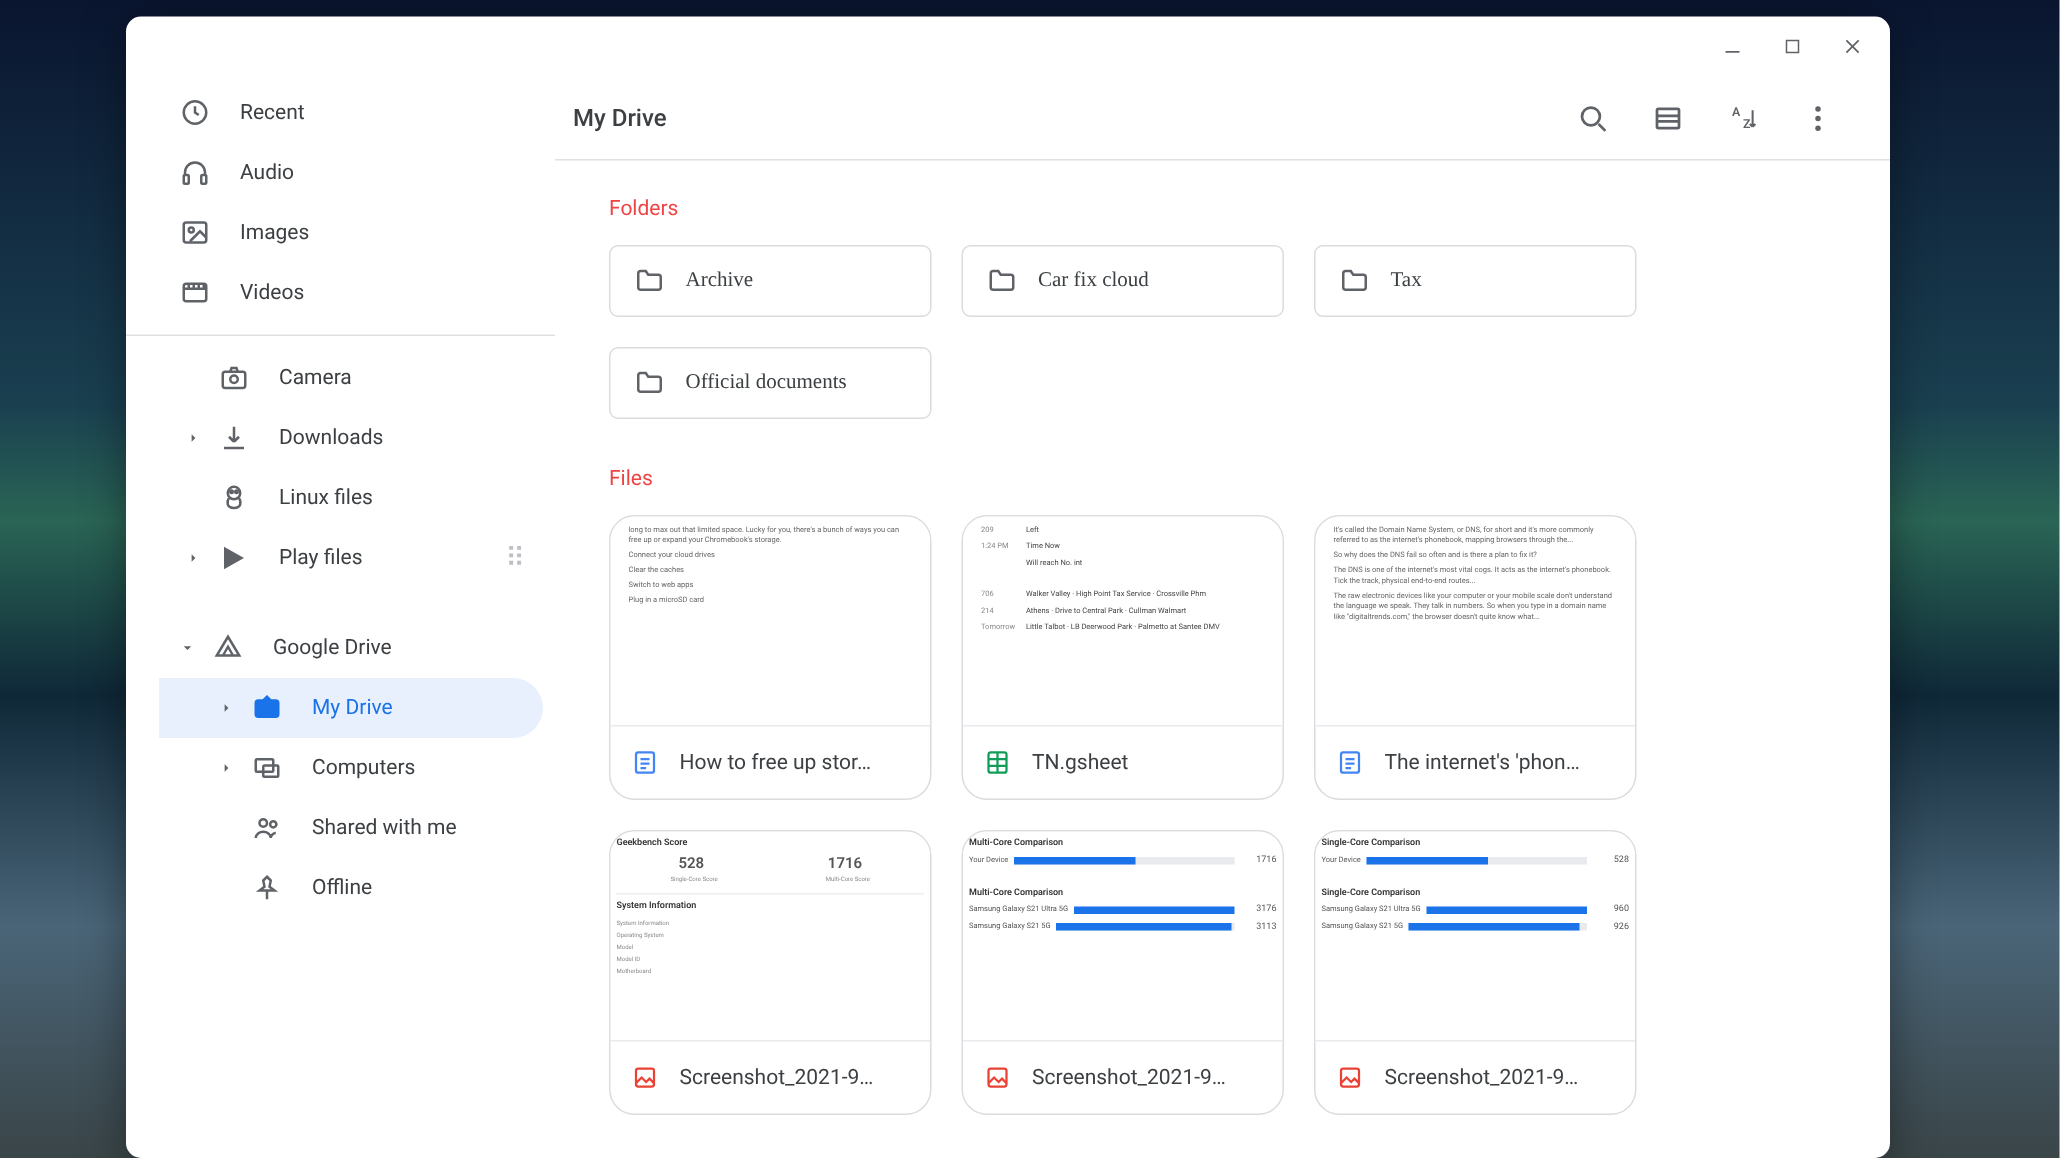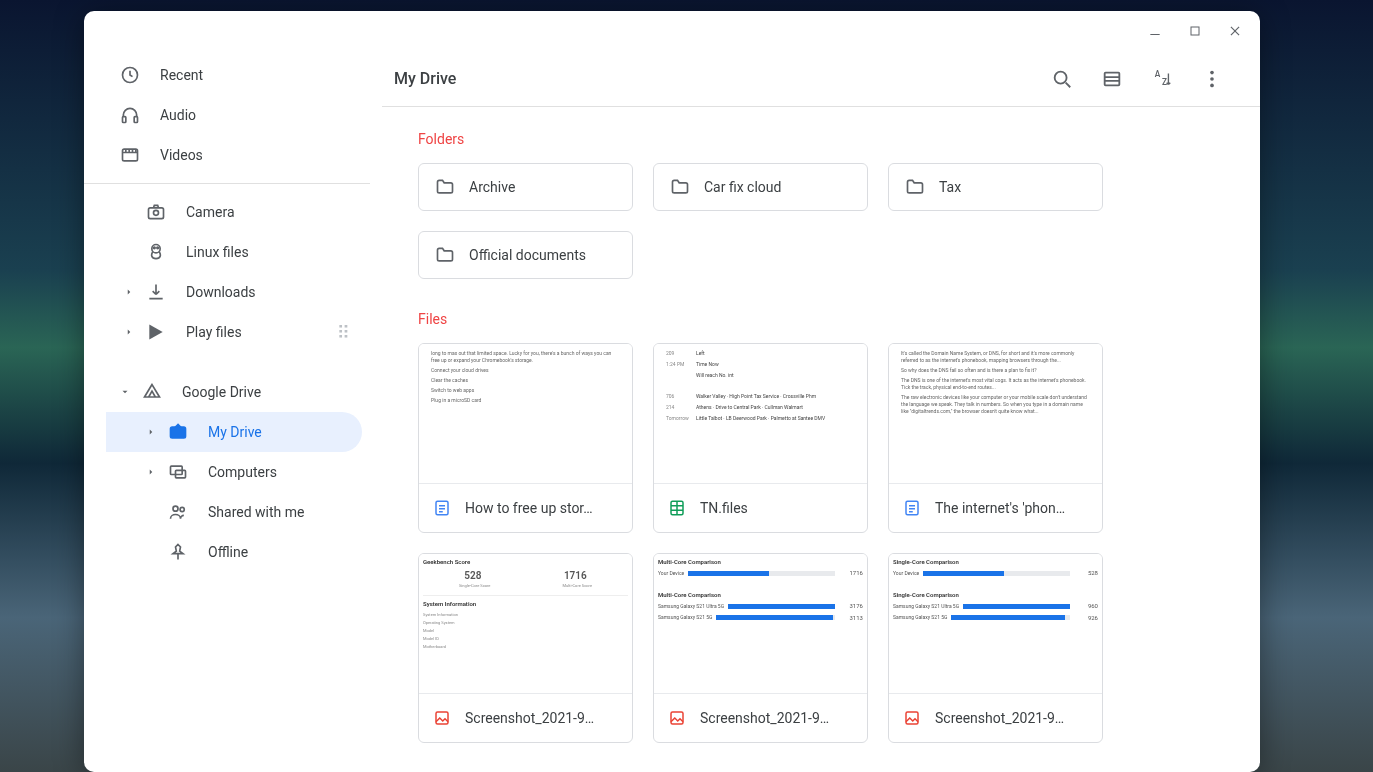--- a/index.html
+++ b/index.html
@@ -37,21 +37,20 @@
     width: 38px; height: 38px;
     display: flex; align-items: center; justify-content: center;
     color: #5f6368;
     cursor: pointer;
     border-radius: 4px;
   }
   .body-area {
     flex: 1;
     display: flex;
     overflow: hidden;
-    gap: 12px;
   }
   
   .sidebar {
     width: 286px;
     flex-shrink: 0;
     overflow-y: auto;
     padding-bottom: 12px;
   }
   .nav-group { padding: 4px 0; }
   .divider { border-top: 1px solid #e0e0e0; margin: 4px 0; }
@@ -140,28 +139,29 @@
   }
   .folder-card {
     width: 215px;
     height: 48px;
     border: 1px solid #dadce0;
     border-radius: 6px;
     display: flex;
     align-items: center;
     padding: 0 16px;
     cursor: pointer;
+    font-family: Liberation Serif, serif;
   }
   .folder-icon { color: #5f6368; margin-right: 14px; }
   .folder-name { font-size: 14px; white-space: nowrap; overflow:hidden; text-overflow:ellipsis;}
   .file-card {
     width: 215px;
     height: 190px;
     border: 1px solid #dadce0;
-    border-radius: 6px;
+    border-radius: 17px;
     overflow: hidden;
     cursor: pointer;
     display: flex;
     flex-direction: column;
   }
   .file-thumb {
     flex:1;
     background: #fff;
     border-bottom: 1px solid #e8eaed;
     padding: 6px 12px;
@@ -235,64 +235,74 @@
                 <path d="M4 14v-2a8 8 0 0 1 16 0v2"></path>
                 <rect x="3" y="14" width="4" height="7" rx="1"></rect>
                 <rect x="17" y="14" width="4" height="7" rx="1"></rect>
               </svg>
             </span>
           <span class="nav-label">Audio</span>
         </div>
         <div class="nav-item depth-1">
           <span class="nav-icon">
               <svg width="20" height="20" viewBox="0 0 24 24" fill="none" stroke="currentColor" stroke-width="2">
+                <rect x="3" y="4" width="18" height="16" rx="2"></rect>
+                <circle cx="9" cy="10" r="2"></circle>
+                <path d="M21 16l-5-5-8 8"></path>
+              </svg>
+            </span>
+          <span class="nav-label">Images</span>
+        </div>
+        <div class="nav-item depth-1">
+          <span class="nav-icon">
+              <svg width="20" height="20" viewBox="0 0 24 24" fill="none" stroke="currentColor" stroke-width="2">
                 <rect x="3" y="5" width="18" height="14" rx="2"></rect>
                 <path d="M3 9h18M7 5v4M11 5v4M15 5v4M19 5v4"></path>
               </svg>
             </span>
           <span class="nav-label">Videos</span>
         </div>
       </div>
 
       <div class="divider"></div>
 
       <div class="nav-group">
         <div class="nav-item depth-2">
           <span class="nav-icon">
               <svg width="20" height="20" viewBox="0 0 24 24" fill="none" stroke="currentColor" stroke-width="2">
                 <rect x="3" y="7" width="18" height="13" rx="2"></rect>
                 <circle cx="12" cy="13" r="3"></circle>
                 <path d="M9 7l1-3h4l1 3"></path>
               </svg>
             </span>
           <span class="nav-label">Camera</span>
+        </div>
+        <div class="nav-item depth-2">
+          <span class="expand-arrow">
+              <svg width="10" height="10" viewBox="0 0 24 24" fill="currentColor">
+                <path d="M9 6l6 6-6 6z"></path>
+              </svg>
+            </span>
+          <span class="nav-icon">
+              <svg width="20" height="20" viewBox="0 0 24 24" fill="none" stroke="currentColor" stroke-width="2">
+                <path d="M12 3v12m0 0l-4-4m4 4l4-4M4 20h16"></path>
+              </svg>
+            </span>
+          <span class="nav-label">Downloads</span>
         </div>
         <div class="nav-item depth-2">
           <span class="nav-icon">
               <svg width="20" height="20" viewBox="0 0 24 24" fill="none" stroke="currentColor" stroke-width="2">
                 <circle cx="12" cy="8" r="5"></circle>
                 <circle cx="10" cy="7" r="1" fill="currentColor"></circle>
                 <circle cx="14" cy="7" r="1" fill="currentColor"></circle>
                 <path d="M8 12c-2 3-2 8 4 8s6-5 4-8"></path>
               </svg>
             </span>
           <span class="nav-label">Linux files</span>
-        </div>
-        <div class="nav-item depth-2">
-          <span class="expand-arrow">
-              <svg width="10" height="10" viewBox="0 0 24 24" fill="currentColor">
-                <path d="M9 6l6 6-6 6z"></path>
-              </svg>
-            </span>
-          <span class="nav-icon">
-              <svg width="20" height="20" viewBox="0 0 24 24" fill="none" stroke="currentColor" stroke-width="2">
-                <path d="M12 3v12m0 0l-4-4m4 4l4-4M4 20h16"></path>
-              </svg>
-            </span>
-          <span class="nav-label">Downloads</span>
         </div>
         <div class="nav-item depth-2">
           <span class="expand-arrow">
               <svg width="10" height="10" viewBox="0 0 24 24" fill="currentColor">
                 <path d="M9 6l6 6-6 6z"></path>
               </svg>
             </span>
           <span class="nav-icon">
               <svg width="20" height="20" viewBox="0 0 24 24" fill="currentColor">
                 <path d="M4 3l16 9-16 9z"></path>
@@ -490,21 +500,21 @@
             </div>
             <div class="file-footer">
               <span class="file-type-icon">
                   <svg width="18" height="18" viewBox="0 0 24 24">
                     <rect x="4" y="3" width="16" height="18" rx="2" fill="none" stroke="#0f9d58" stroke-width="2"></rect>
                     <line x1="4" y1="9" x2="20" y2="9" stroke="#0f9d58" stroke-width="2"></line>
                     <line x1="4" y1="15" x2="20" y2="15" stroke="#0f9d58" stroke-width="2"></line>
                     <line x1="12" y1="3" x2="12" y2="21" stroke="#0f9d58" stroke-width="2"></line>
                   </svg>
                 </span>
-              <span class="file-name">TN.files</span>
+              <span class="file-name">TN.gsheet</span>
             </div>
           </div>
 
           <div class="file-card">
             <div class="file-thumb thumb-doc">
               <p>It's called the Domain Name System, or DNS, for short and it's more commonly referred to as the internet's phonebook, mapping browsers through the...</p>
               <p>So why does the DNS fail so often and is there a plan to fix it?</p>
               <p>The DNS is one of the internet's most vital cogs. It acts as the internet's phonebook. Tick the track, physical end-to-end routes...</p>
               <p>The raw electronic devices like your computer or your mobile scale don't understand the language we speak. They talk in numbers. So when you type in a domain name like "digitaltrends.com," the browser doesn't quite know what...</p>
             </div>

